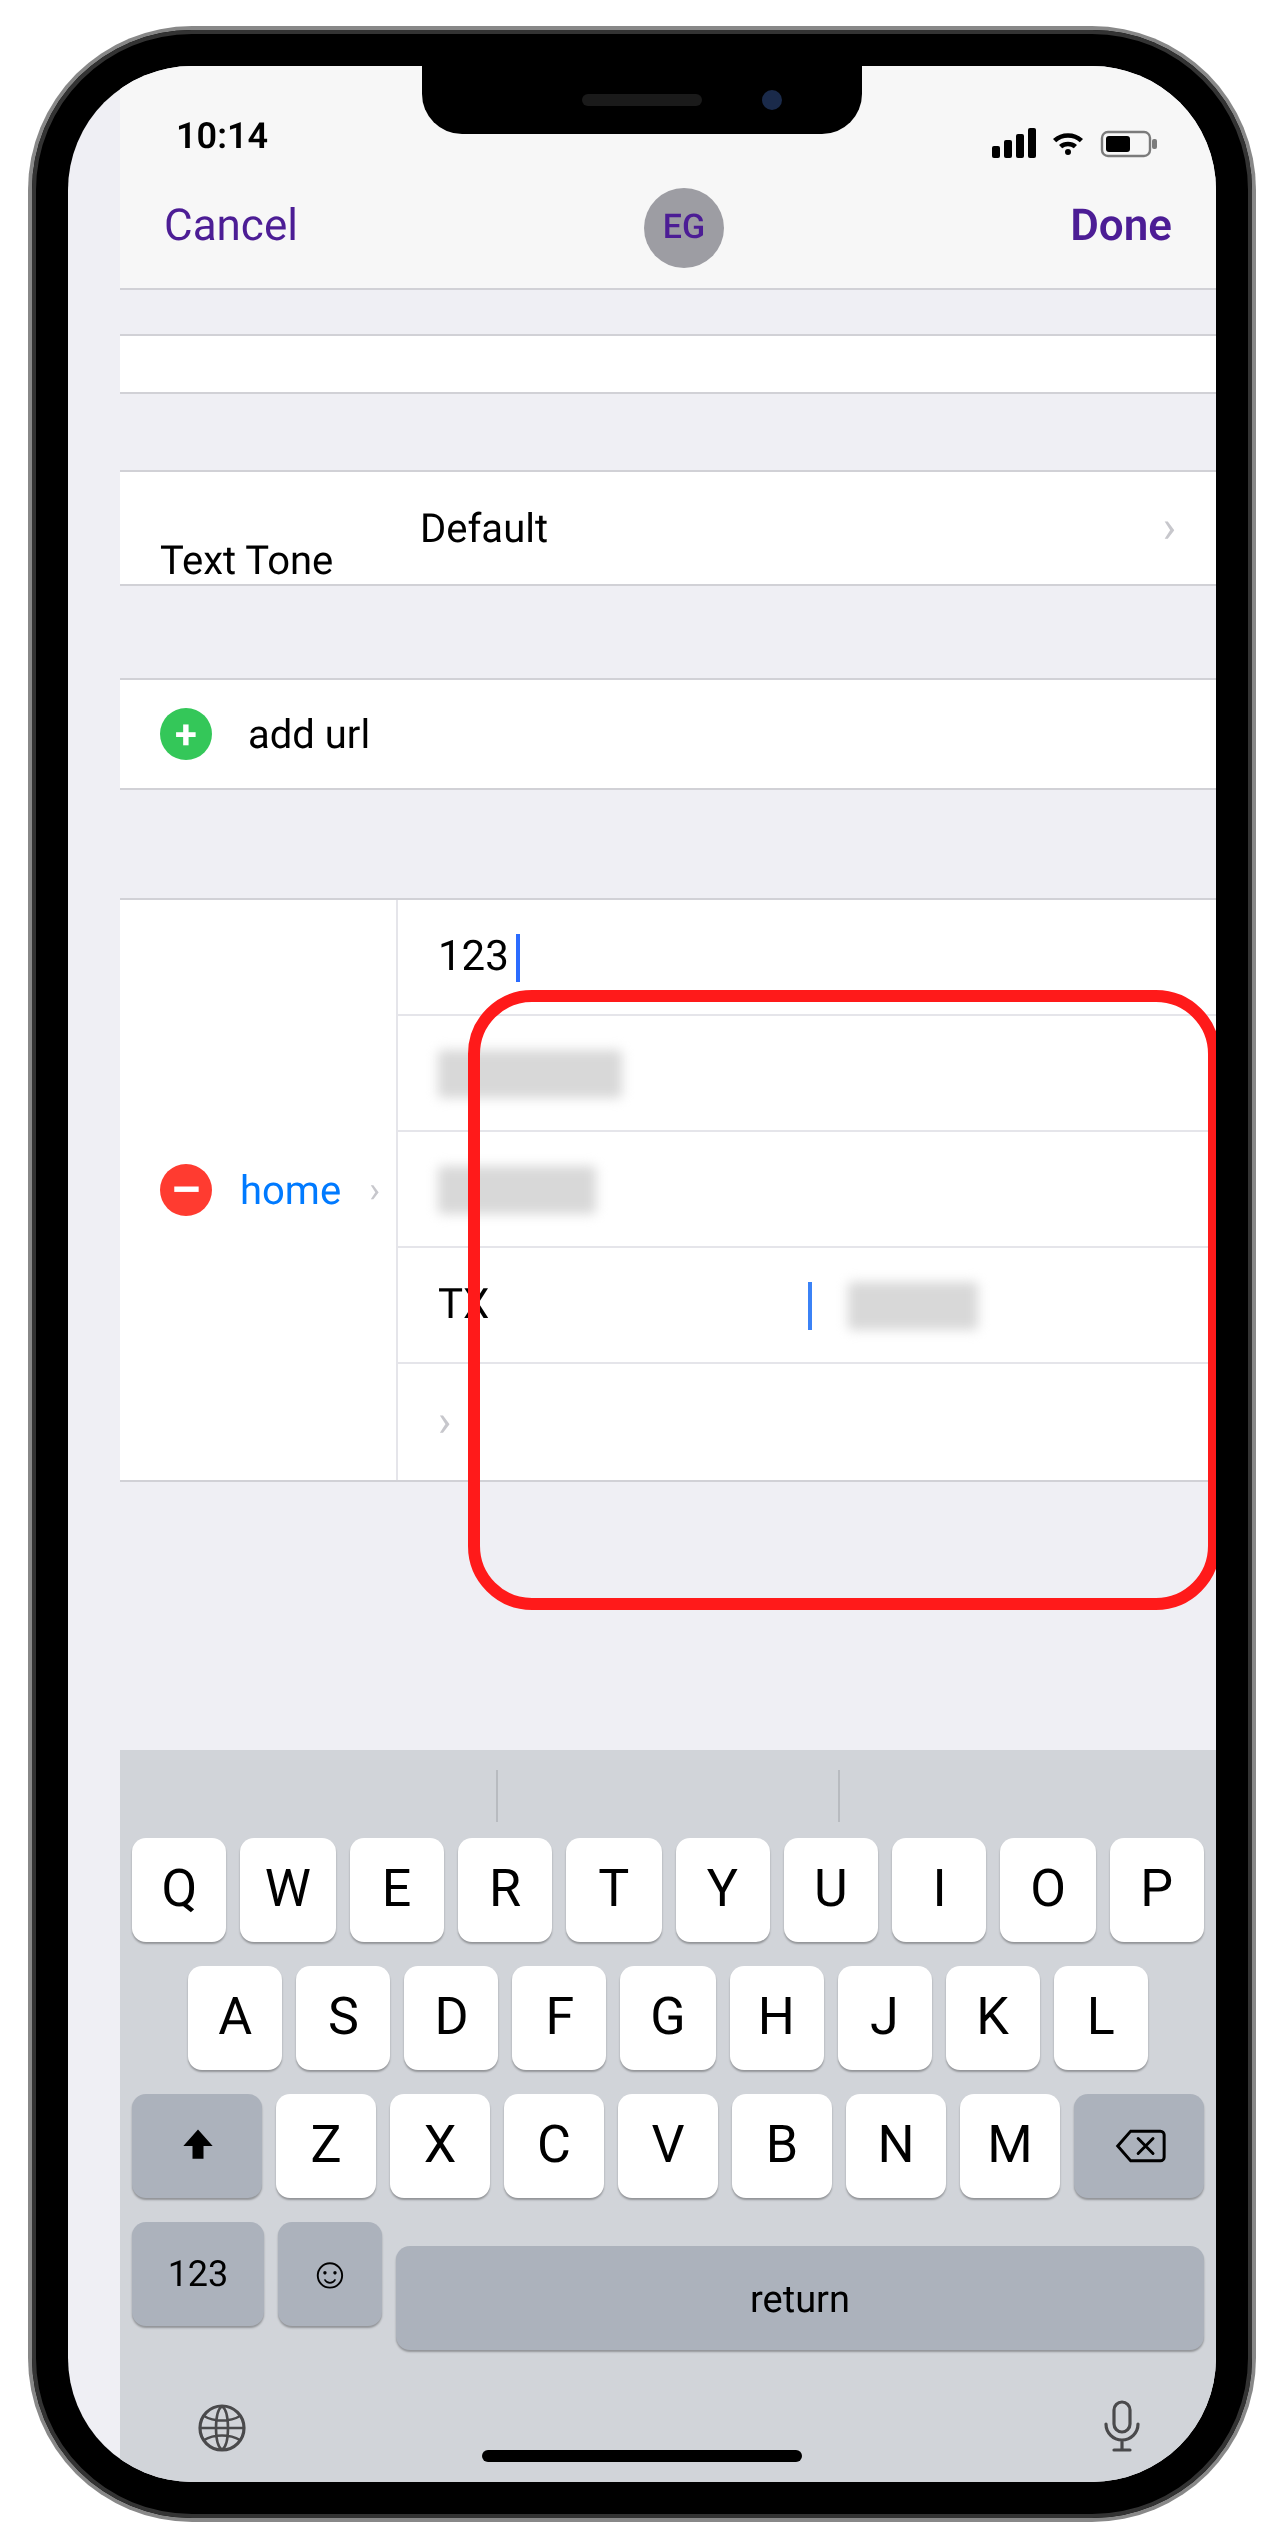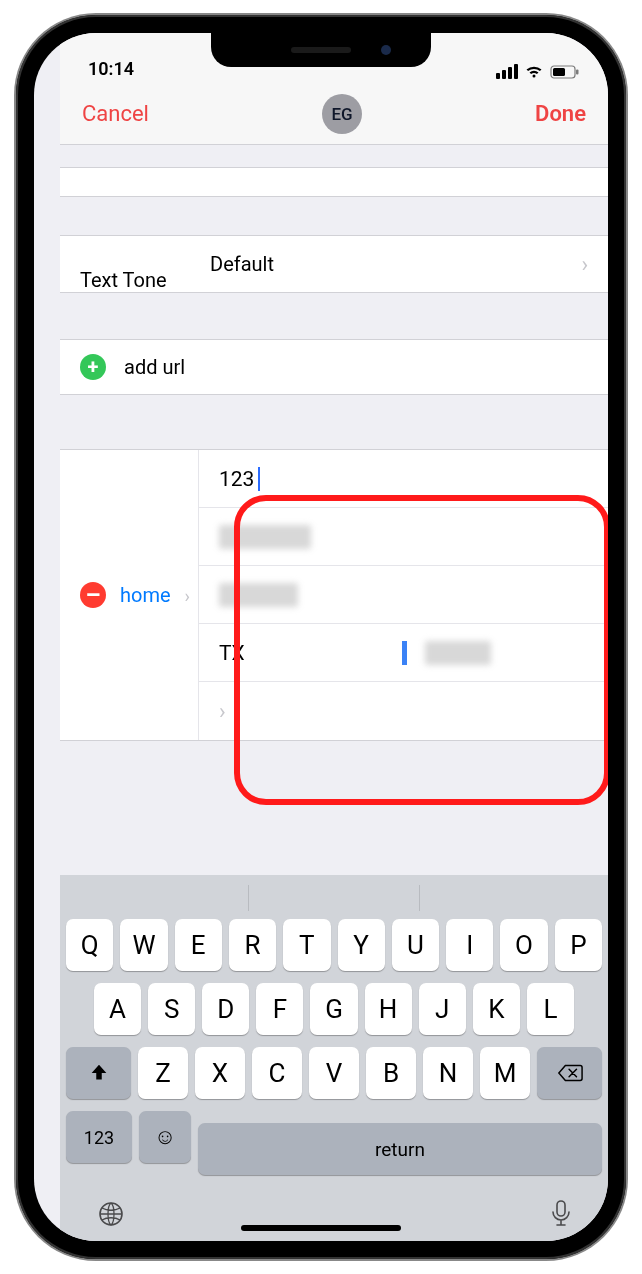--- a/index.html
+++ b/index.html
@@ -82,25 +82,25 @@
   
   .navbar {
     height: 62px;
     background: #f7f7f7;
     display: flex;
     align-items: center;
     justify-content: space-between;
     padding: 0 22px;
     border-bottom: 1px solid #d1d1d6;
   }
-  .nav-link { color:#ef4444; font-size:22px; }
+  .nav-link { color:#4c1d95; font-size:22px; }
   .nav-done { font-weight:600; }
   .avatar {
     width:40px;height:40px;border-radius:50%;
-    background:#9d9da3;color:#0f172a;display:flex;align-items:center;
+    background:#9d9da3;color:#4c1d95;display:flex;align-items:center;
     justify-content:center;font-size:17px;font-weight:500;
   }
   
   .content { flex:1; overflow:hidden; background:#efeff4; }
   .blankrow { height:44px; background:#fff; border-top:1px solid #d1d1d6; border-bottom:1px solid #d1d1d6; }
   .gap { height:40px; }
   .row {
     background:#fff; min-height:56px; display:flex; align-items:center;
     padding: 0 20px; font-size:20px; border-top:1px solid #d1d1d6;
     border-bottom:1px solid #d1d1d6;
@@ -131,21 +131,21 @@
   .addr-type{ color:#007aff;font-size:20px; }
   .addr-left .chev{ font-size:18px; }
   .addr-fields{ flex:1; }
   .afield{
     min-height:58px;display:flex;align-items:center;padding:0 20px;
     font-size:21px;border-bottom:1px solid #e5e5ea;
   }
   .afield:last-child{border-bottom:none;}
   .split{display:flex;width:100%;}
   .split > div{flex:1;padding-right:10px;}
-  .split > div:first-child{border-right:5px solid #3b82f6;}
+  .split > div:first-child{border-right:2px solid #3b82f6;}
   .split > div:last-child{padding-left:18px;}
   .blur{
     display:inline-block;background:#d8d8d8;color:transparent;
     filter:blur(3px);border-radius:2px;
   }
   
   .highlight{
     position:absolute;border:6px solid #ff1a1a;border-radius:32px;
     pointer-events:none;z-index:50;
   }

